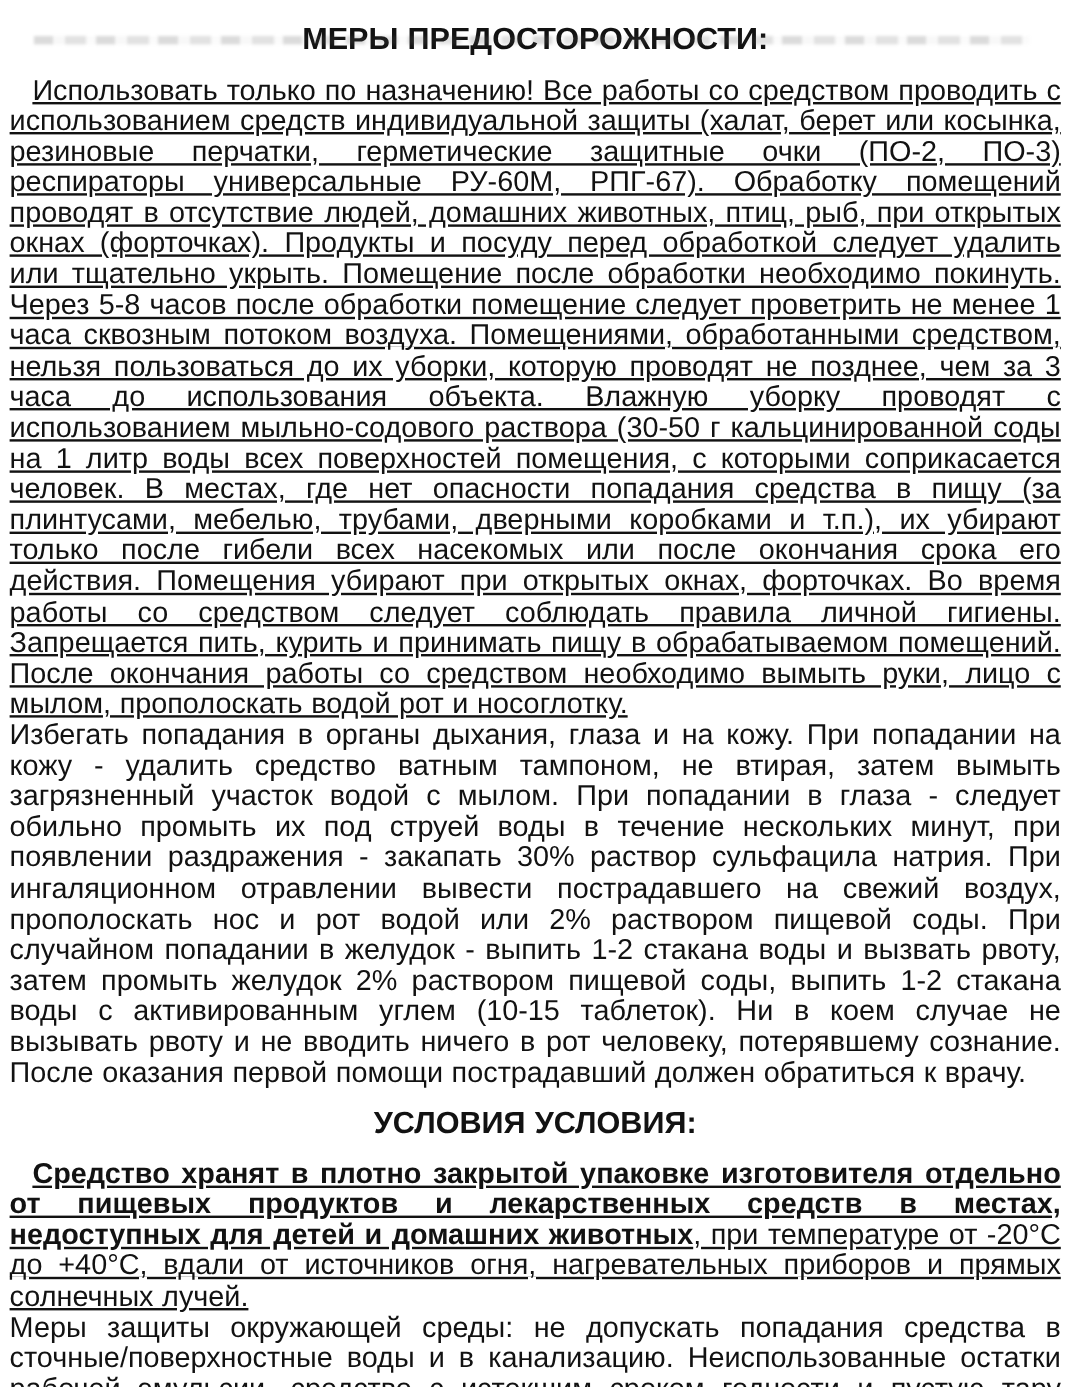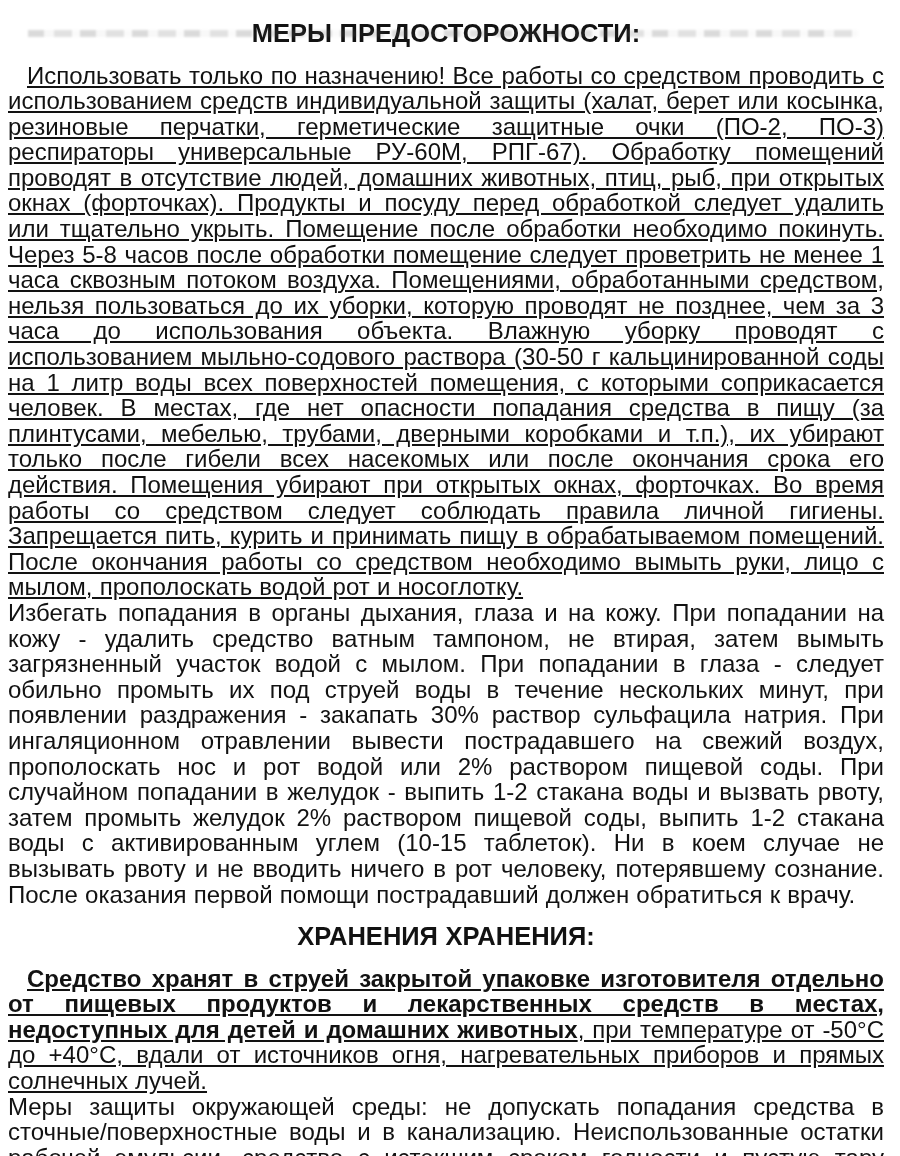--- a/index.html
+++ b/index.html
@@ -64,19 +64,19 @@
 <div class="page">
 
   <div class="scan-artifact"></div>
 
   <h1 class="doc-heading">МЕРЫ ПРЕДОСТОРОЖНОСТИ:</h1>
 
   <p class="para indent">Использовать только по назначению! Все работы со средством проводить с использованием средств индивидуальной защиты (халат, берет или косынка, резиновые перчатки, герметические защитные очки (ПО-2, ПО-3) респираторы универсальные РУ-60М, РПГ-67). Обработку помещений проводят в отсутствие людей, домашних животных, птиц, рыб, при открытых окнах (форточках). Продукты и посуду перед обработкой следует удалить или тщательно укрыть. Помещение после обработки необходимо покинуть. Через 5-8 часов после обработки помещение следует проветрить не менее 1 часа сквозным потоком воздуха. Помещениями, обработанными средством, нельзя пользоваться до их уборки, которую проводят не позднее, чем за 3 часа до использования объекта. Влажную уборку проводят с использованием мыльно-содового раствора (30-50 г кальцинированной соды на 1 литр воды всех поверхностей помещения, с которыми соприкасается человек. В местах, где нет опасности попадания средства в пищу (за плинтусами, мебелью, трубами, дверными коробками и т.п.), их убирают только после гибели всех насекомых или после окончания срока его действия. Помещения убирают при открытых окнах, форточках. Во время работы со средством следует соблюдать правила личной гигиены. Запрещается пить, курить и принимать пищу в обрабатываемом помещений. После окончания работы со средством необходимо вымыть руки, лицо с мылом, прополоскать водой рот и носоглотку.</p>
 
   <p class="para">Избегать попадания в органы дыхания, глаза и на кожу. При попадании на кожу - удалить средство ватным тампоном, не втирая, затем вымыть загрязненный участок водой с мылом. При попадании в глаза - следует обильно промыть их под струей воды в течение нескольких минут, при появлении раздражения - закапать 30% раствор сульфацила натрия. При ингаляционном отравлении вывести пострадавшего на свежий воздух, прополоскать нос и рот водой или 2% раствором пищевой соды. При случайном попадании в желудок - выпить 1-2 стакана воды и вызвать рвоту, затем промыть желудок 2% раствором пищевой соды, выпить 1-2 стакана воды с активированным углем (10-15 таблеток). Ни в коем случае не вызывать рвоту и не вводить ничего в рот человеку, потерявшему сознание. После оказания первой помощи пострадавший должен обратиться к врачу.</p>
 
-  <h1 class="doc-heading">ХРАНЕНИЯ ХРАНЕНИЯ:</h1>
+  <h1 class="doc-heading">УСЛОВИЯ УСЛОВИЯ:</h1>
 
-  <p class="para indent"><span class="bold-run">Средство хранят в струей закрытой упаковке изготовителя отдельно от пищевых продуктов и лекарственных средств в местах, недоступных для детей и домашних животных</span><span>, при температуре от -50°С до +40°С, вдали от источников огня, нагревательных приборов и прямых солнечных лучей.</span></p>
+  <p class="para indent"><span class="bold-run">Средство хранят в плотно закрытой упаковке изготовителя отдельно от пищевых продуктов и лекарственных средств в местах, недоступных для детей и домашних животных</span><span>, при температуре от -20°С до +40°С, вдали от источников огня, нагревательных приборов и прямых солнечных лучей.</span></p>
 
   <p class="para">Меры защиты окружающей среды: не допускать попадания средства в сточные/поверхностные воды и в канализацию. Неиспользованные остатки рабочей эмульсии, средство с истекшим сроком годности и пустую тару обеззараживают каустической содой (20 г на 1 л воды) или пищевой содой (40 г на 1 литр воды), после чего ее утилизируют как бытовой отход.</p>
 
 </div>
 
 </body></html>

